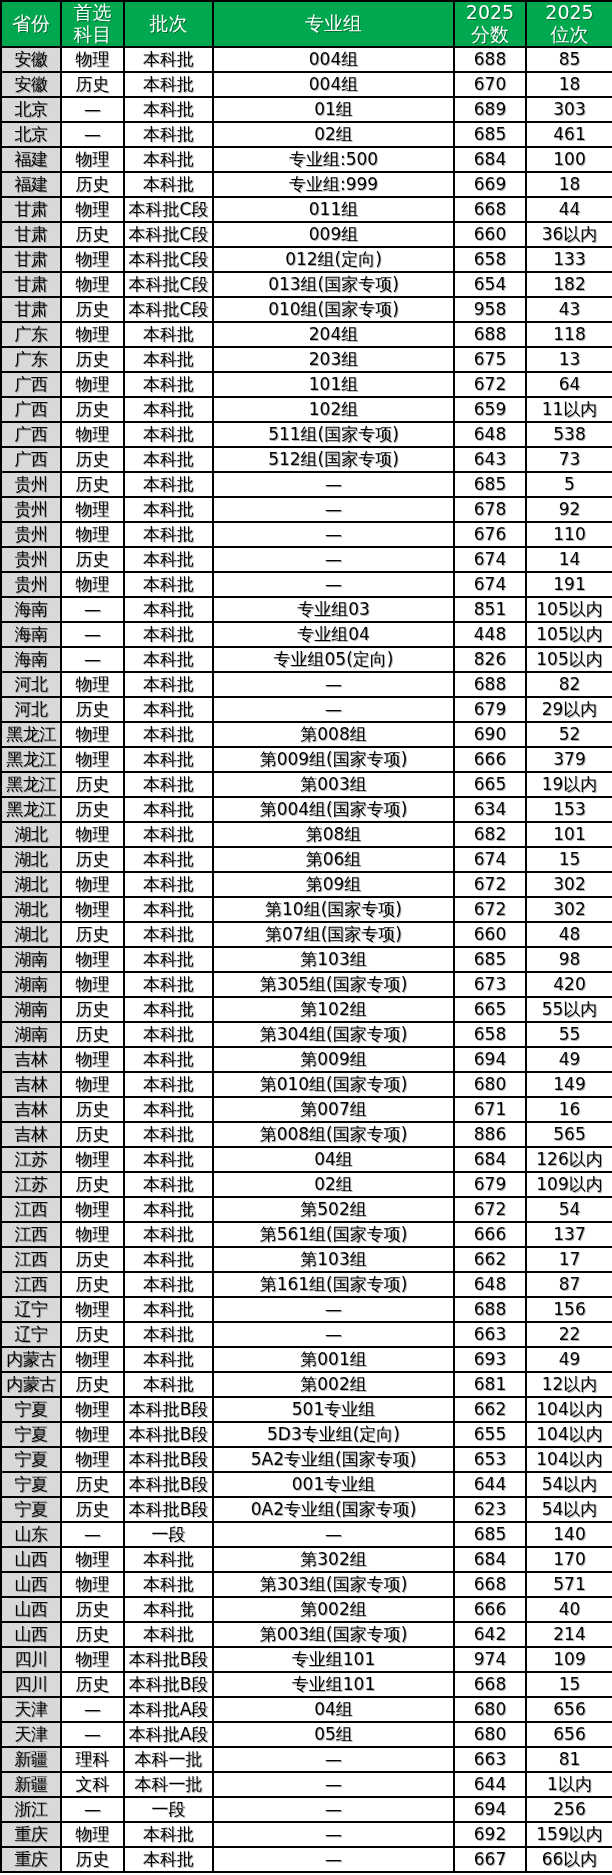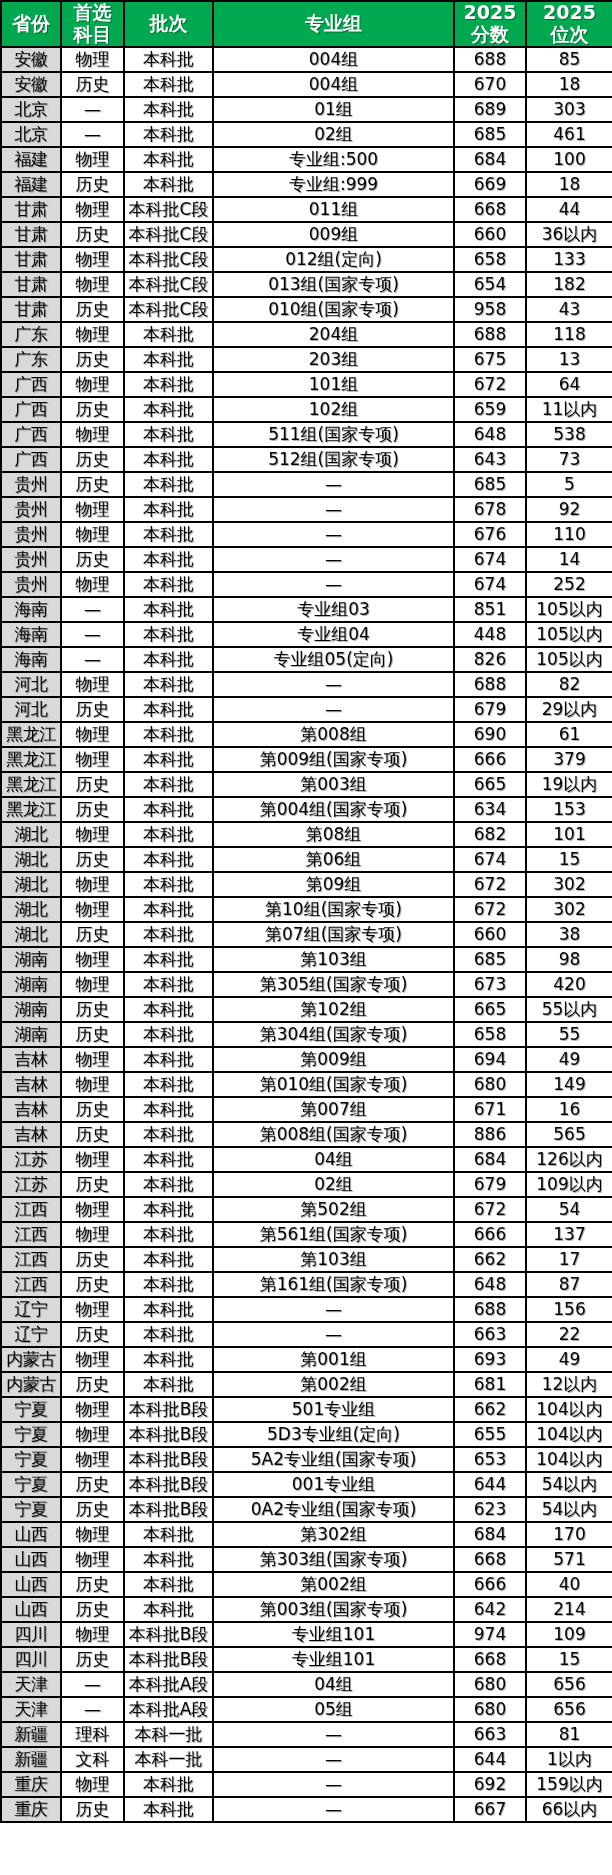--- a/index.html
+++ b/index.html
@@ -27,21 +27,21 @@
     text-align:center;
     vertical-align:middle;
     padding:0;
     overflow:hidden;
     white-space:nowrap;
   }
   thead th{
     background:var(--header-bg);
     color:var(--header-text);
     font-size:19px;
-    font-weight:700;
+    font-weight:400;
     height:44px;
     line-height:1.15;
     white-space:pre-line;
     text-shadow:1px 1px 0 rgba(0,0,0,0.35);
   }
   tbody td{
     background:var(--cell-bg);
     height:23px;
     font-size:17px;
     line-height:23px;
@@ -245,21 +245,21 @@
         <td>—</td>
         <td>674</td>
         <td>14</td>
       </tr>
       <tr>
         <td class="province">贵州</td>
         <td>物理</td>
         <td>本科批</td>
         <td>—</td>
         <td>674</td>
-        <td>252</td>
+        <td>191</td>
       </tr>
       <tr>
         <td class="province">海南</td>
         <td>—</td>
         <td>本科批</td>
         <td>专业组03</td>
         <td>851</td>
         <td>105以内</td>
       </tr>
       <tr>
@@ -293,21 +293,21 @@
         <td>—</td>
         <td>679</td>
         <td>29以内</td>
       </tr>
       <tr>
         <td class="province">黑龙江</td>
         <td>物理</td>
         <td>本科批</td>
         <td>第008组</td>
         <td>690</td>
-        <td>61</td>
+        <td>52</td>
       </tr>
       <tr>
         <td class="province">黑龙江</td>
         <td>物理</td>
         <td>本科批</td>
         <td>第009组(国家专项)</td>
         <td>666</td>
         <td>379</td>
       </tr>
       <tr>
@@ -357,21 +357,21 @@
         <td>第10组(国家专项)</td>
         <td>672</td>
         <td>302</td>
       </tr>
       <tr>
         <td class="province">湖北</td>
         <td>历史</td>
         <td>本科批</td>
         <td>第07组(国家专项)</td>
         <td>660</td>
-        <td>38</td>
+        <td>48</td>
       </tr>
       <tr>
         <td class="province">湖南</td>
         <td>物理</td>
         <td>本科批</td>
         <td>第103组</td>
         <td>685</td>
         <td>98</td>
       </tr>
       <tr>
@@ -544,20 +544,28 @@
       </tr>
       <tr>
         <td class="province">宁夏</td>
         <td>历史</td>
         <td>本科批B段</td>
         <td>0A2专业组(国家专项)</td>
         <td>623</td>
         <td>54以内</td>
       </tr>
       <tr>
+        <td class="province">山东</td>
+        <td>—</td>
+        <td>一段</td>
+        <td>—</td>
+        <td>685</td>
+        <td>140</td>
+      </tr>
+      <tr>
         <td class="province">山西</td>
         <td>物理</td>
         <td>本科批</td>
         <td>第302组</td>
         <td>684</td>
         <td>170</td>
       </tr>
       <tr>
         <td class="province">山西</td>
         <td>物理</td>
@@ -624,20 +632,28 @@
       </tr>
       <tr>
         <td class="province">新疆</td>
         <td>文科</td>
         <td>本科一批</td>
         <td>—</td>
         <td>644</td>
         <td>1以内</td>
       </tr>
       <tr>
+        <td class="province">浙江</td>
+        <td>—</td>
+        <td>一段</td>
+        <td>—</td>
+        <td>694</td>
+        <td>256</td>
+      </tr>
+      <tr>
         <td class="province">重庆</td>
         <td>物理</td>
         <td>本科批</td>
         <td>—</td>
         <td>692</td>
         <td>159以内</td>
       </tr>
       <tr>
         <td class="province">重庆</td>
         <td>历史</td>

